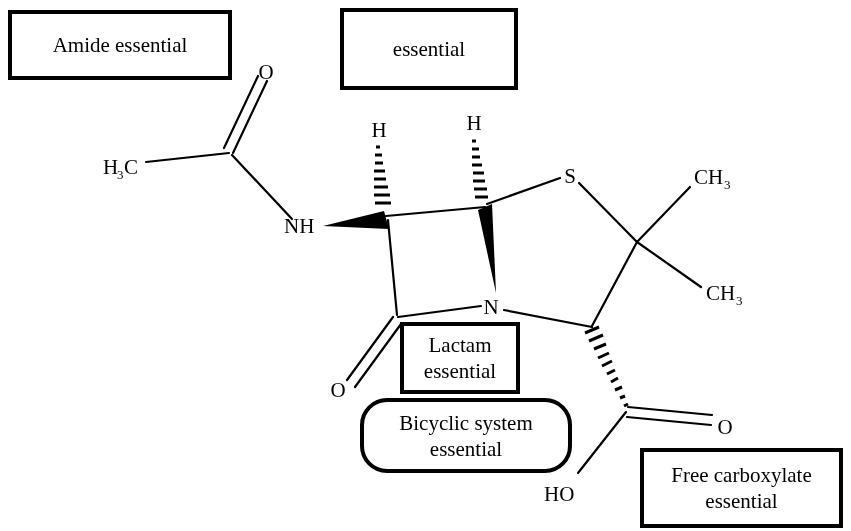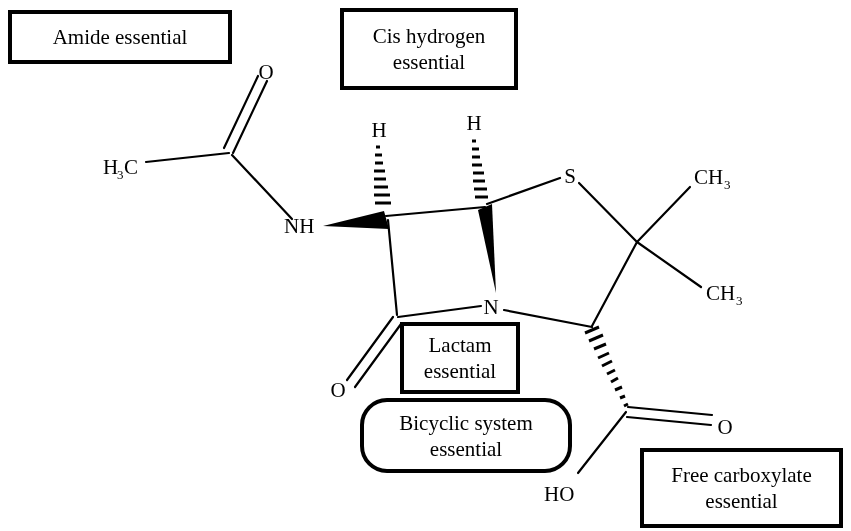--- a/index.html
+++ b/index.html
@@ -35,21 +35,21 @@
     background: #ffffff;
     display: flex;
     flex-direction: column;
     align-items: center;
     justify-content: center;
     text-align: center;
     font-size: 21px;
     line-height: 26px;
     color: #000000;
   }
-  .box-amide        { left: 8px;   top: 10px;  width: 224px; height: 54px; }
+  .box-amide        { left: 8px;   top: 10px;  width: 224px; height: 70px; }
   .box-cis          { left: 340px; top: 8px;   width: 178px; height: 82px; }
   .box-lactam       { left: 400px; top: 322px; width: 120px; height: 72px; align-items: center; }
   .box-bicyclic     { left: 360px; top: 398px; width: 212px; height: 75px; border-radius: 27px; }
   .box-carboxylate  { left: 640px; top: 448px; width: 203px; height: 80px; }
 </style>
 </head>
 <body>
 
 <div class="stage">
 
@@ -147,21 +147,20 @@
 
       <text x="544" y="501">HO</text>
     </g>
   </svg>
 
   <div class="note-box box-amide">
     <div>Amide essential</div>
   </div>
 
   <div class="note-box box-cis">
-    <div>Cis hydrogen</div>
     <div>essential</div>
   </div>
 
   <div class="note-box box-lactam">
     <div>Lactam</div>
     <div>essential</div>
   </div>
 
   <div class="note-box box-bicyclic">
     <div>Bicyclic system</div>

